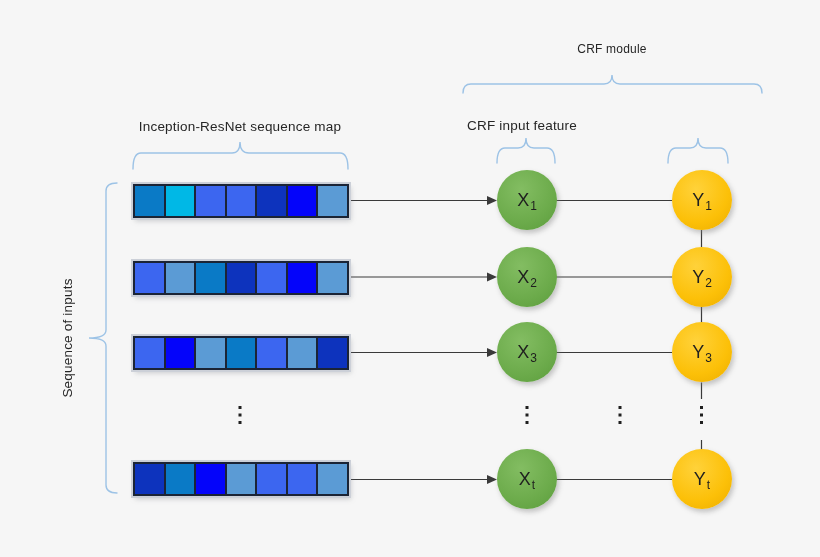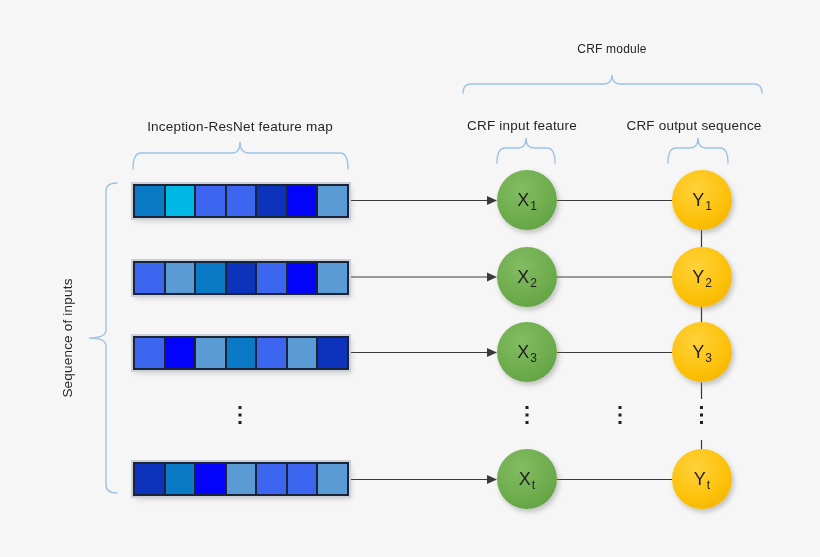--- a/index.html
+++ b/index.html
@@ -97,23 +97,22 @@
       <rect class="dot" x="618.5" y="421" width="3" height="3"></rect>
     </g>
     <g>
       <rect class="dot" x="700" y="406" width="3" height="3"></rect>
       <rect class="dot" x="700" y="413.5" width="3" height="3"></rect>
       <rect class="dot" x="700" y="421" width="3" height="3"></rect>
     </g>
   </svg>
 
   <div class="lbl title" style="left:612px;top:49px;">CRF module</div>
-  <div class="lbl" style="left:240px;top:126px;">Inception-ResNet feature map</div>
+  <div class="lbl" style="left:240px;top:126px;">Inception-ResNet sequence map</div>
   <div class="lbl" style="left:522px;top:125px;">CRF input feature</div>
-  <div class="lbl" style="left:694px;top:125px;">CRF output sequence</div>
   <div class="lbl rot" style="left:67px;top:338px;">Sequence of inputs</div>
 
   <div class="fm-row" style="top:184px;">
       <div class="fm-cell" style="background: rgb(10, 122, 198);"></div>
       <div class="fm-cell" style="background: rgb(0, 184, 230);"></div>
       <div class="fm-cell" style="background: rgb(60, 102, 240);"></div>
       <div class="fm-cell" style="background: rgb(60, 102, 240);"></div>
       <div class="fm-cell" style="background: rgb(13, 51, 189);"></div>
       <div class="fm-cell" style="background: rgb(4, 4, 250);"></div>
       <div class="fm-cell" style="background: rgb(91, 155, 213);"></div>

